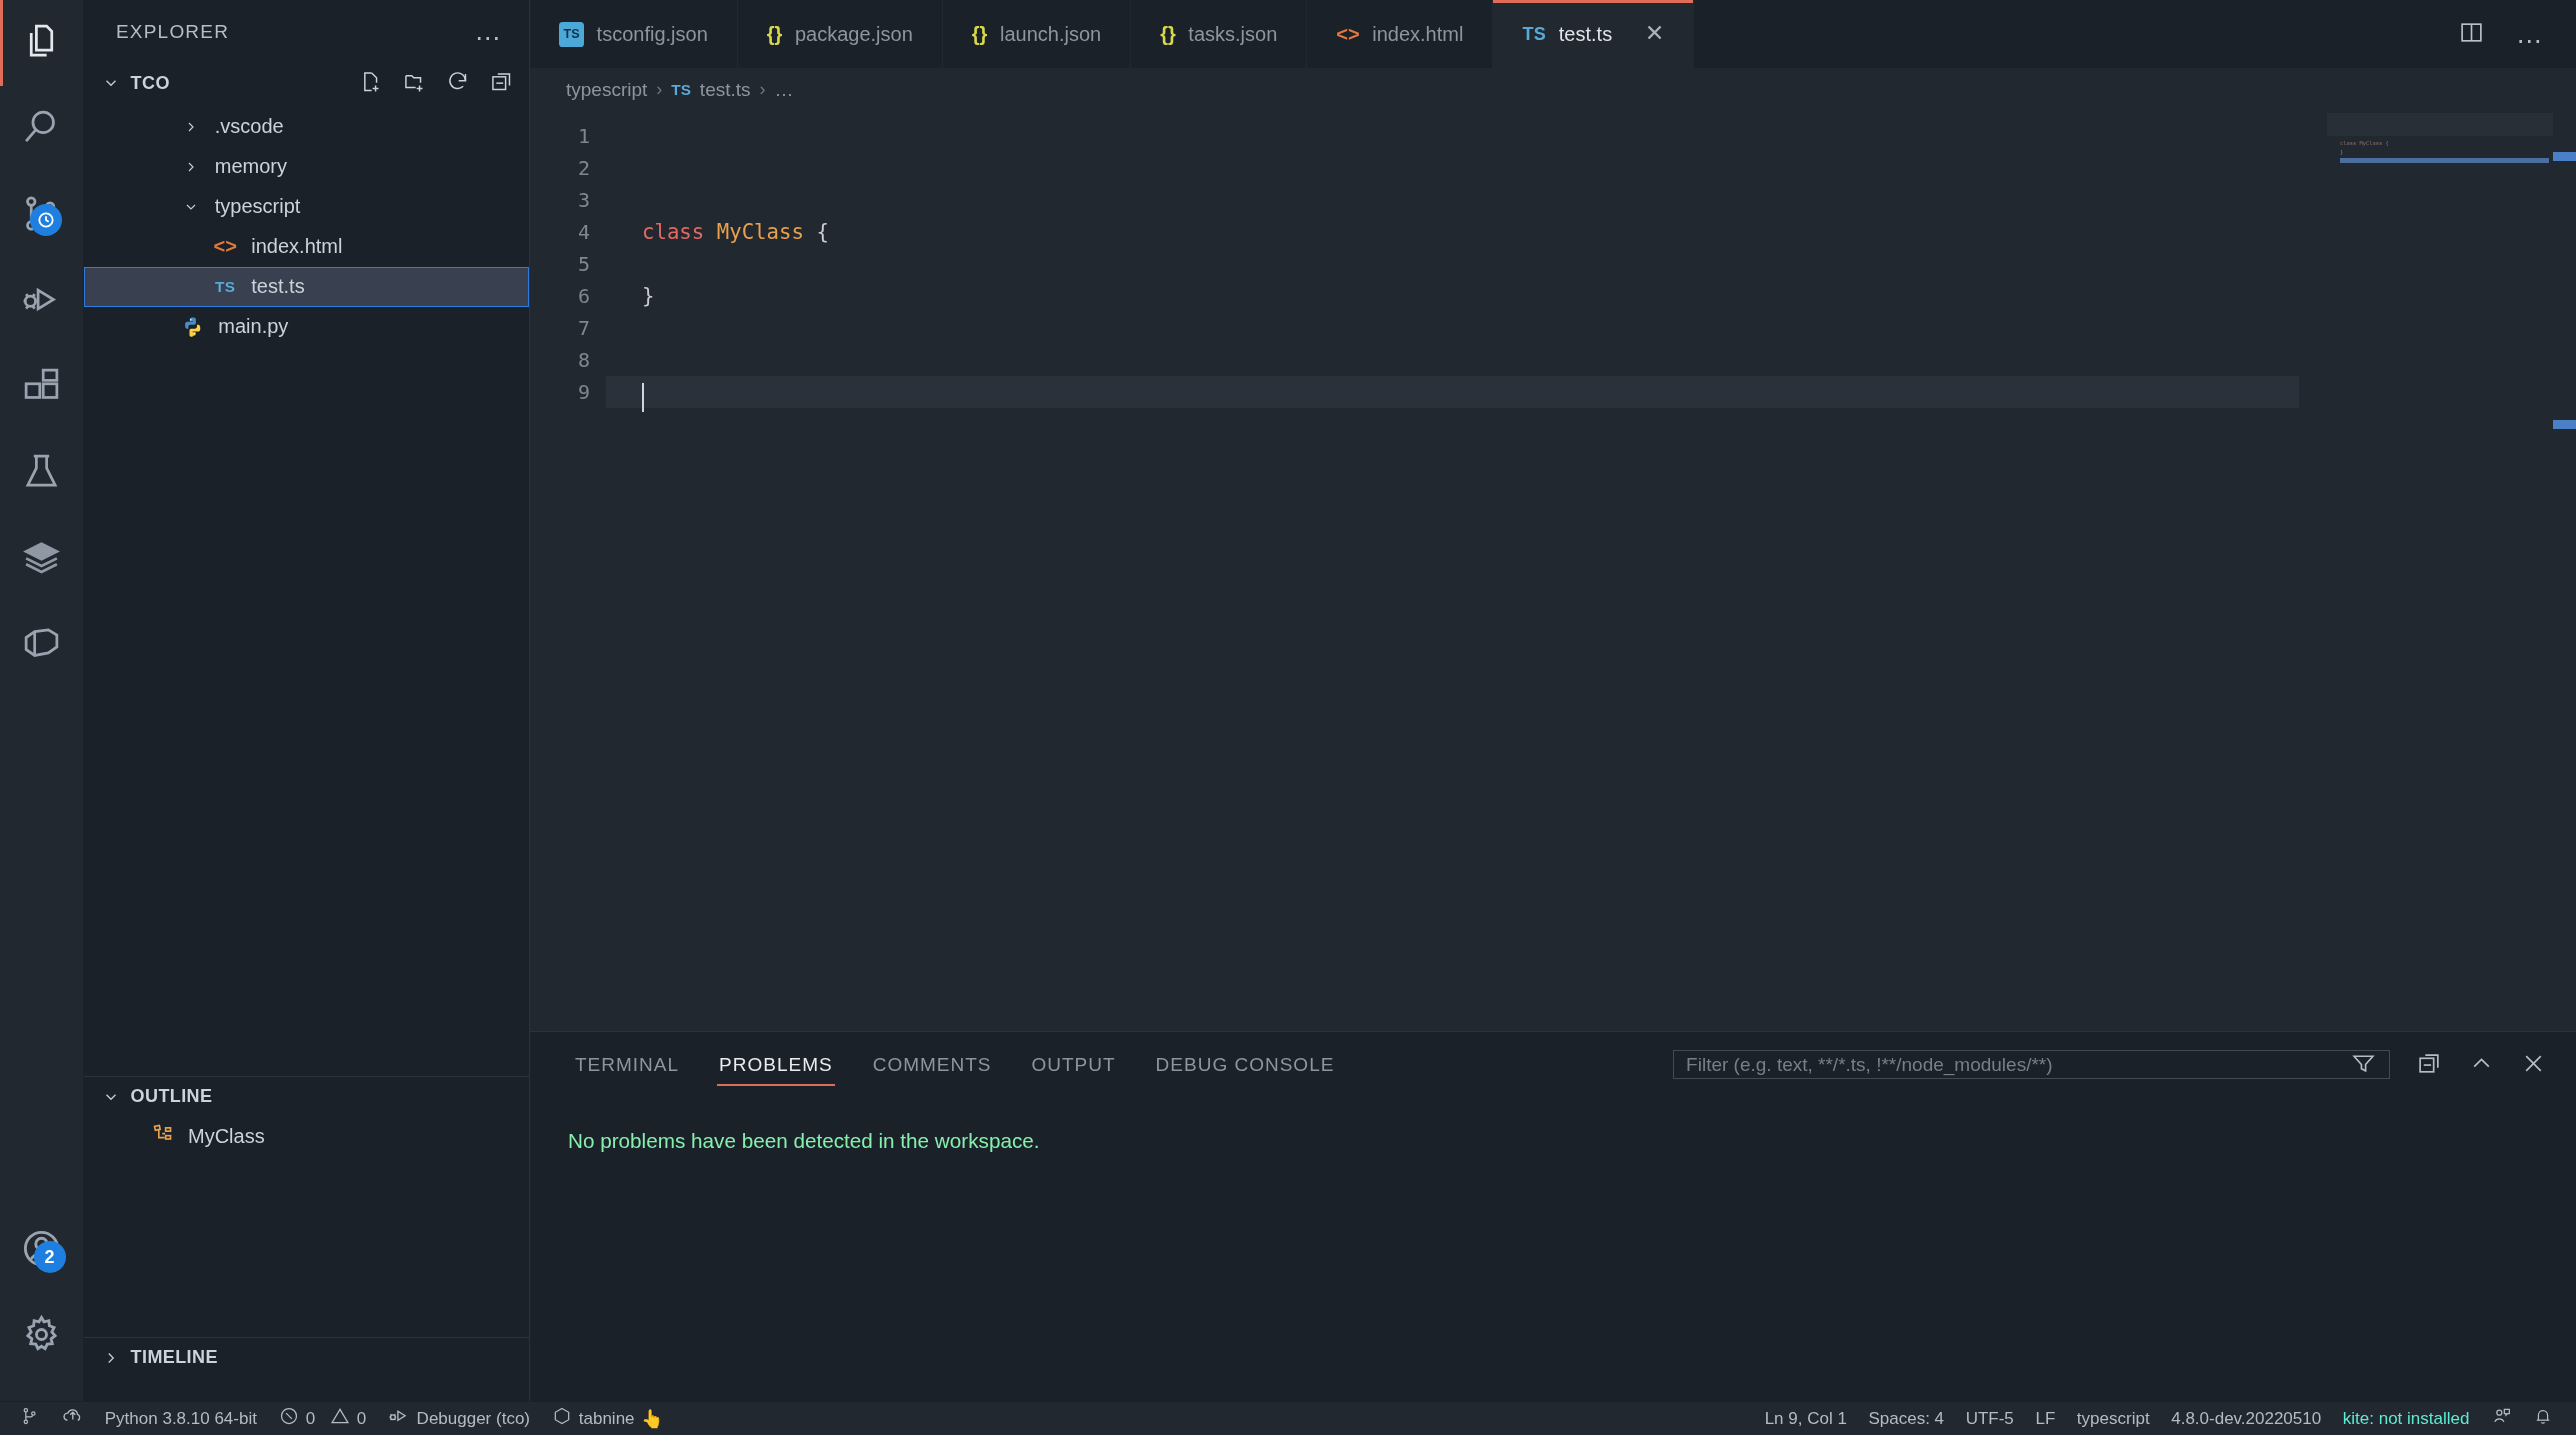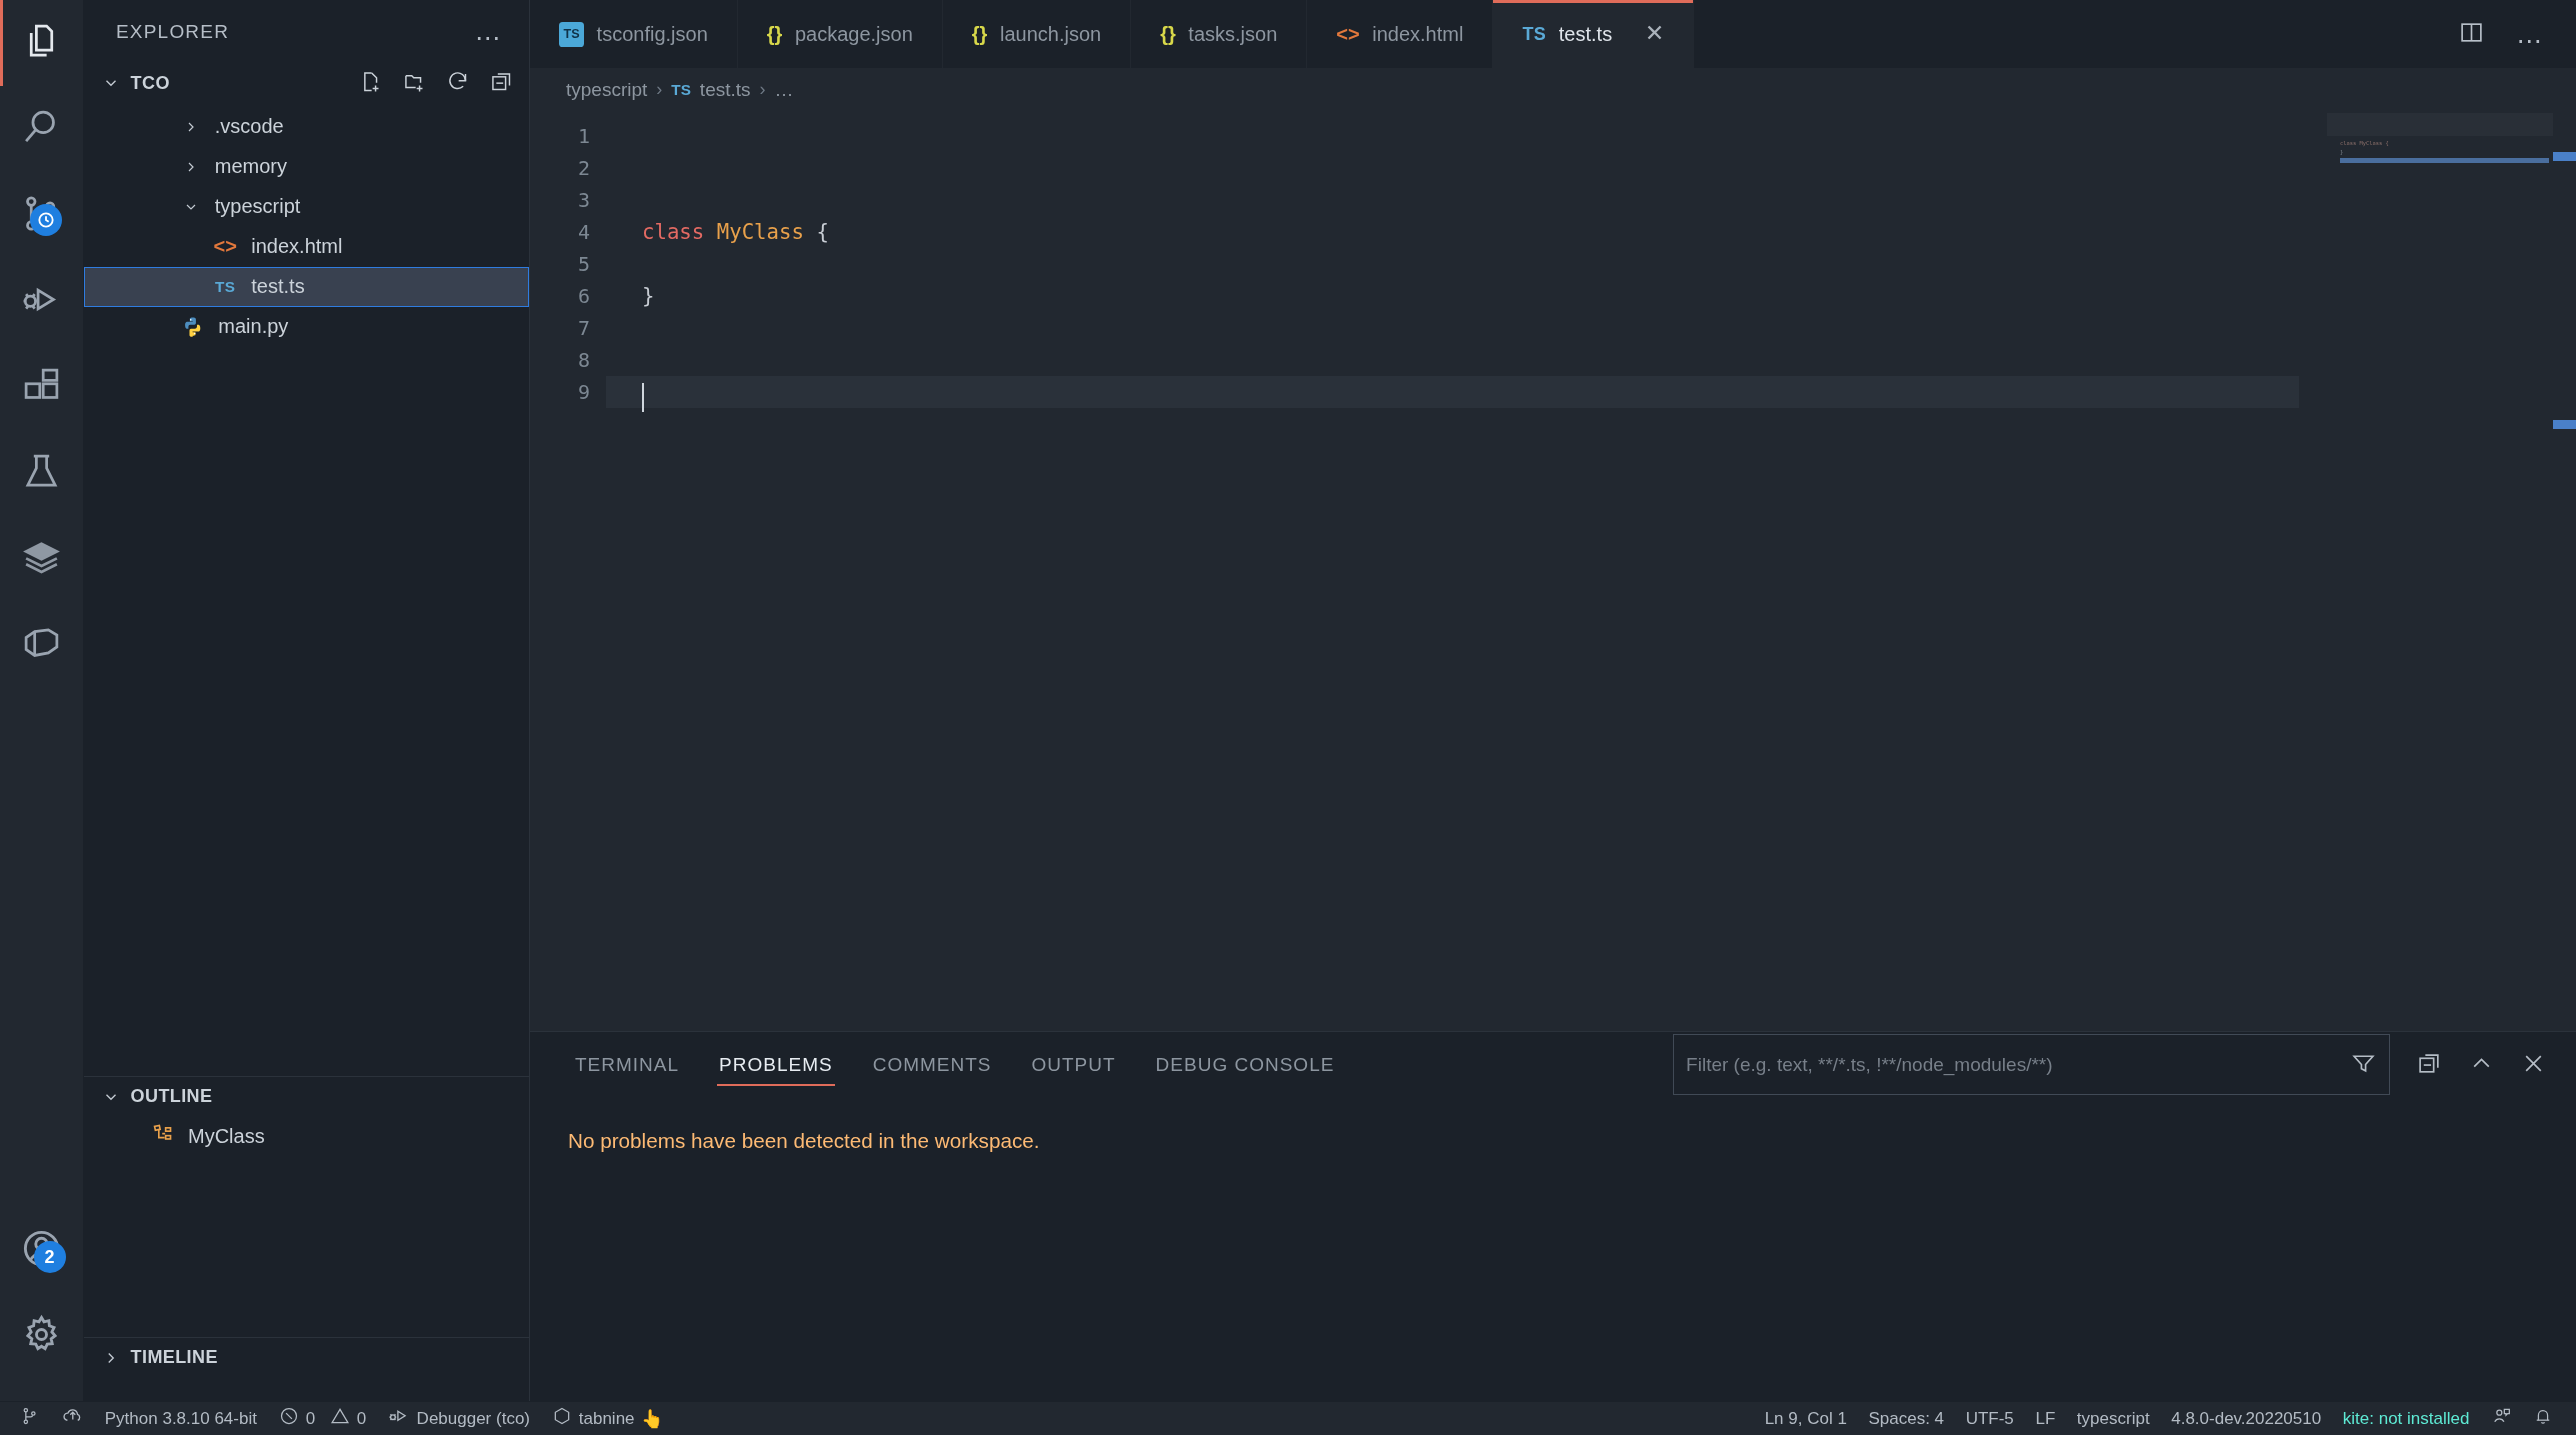--- a/index.html
+++ b/index.html
@@ -168,31 +168,31 @@
     display: flex; align-items: center; padding: 0 20px;
     font-size: 19px; letter-spacing: 1px; color: #8d96a0; cursor: pointer;
     position: relative;
   }
   .ptab.active { color: #e8edf2; }
   .ptab.active::after {
     content: ""; position: absolute; left: 18px; right: 18px; bottom: 10.8px; height: 2.7px; background: #e06c5a;
   }
   .panel-actions { margin-left: auto; display: flex; align-items: center; gap: 27px; padding-right: 30.5px; }
   .filter-box {
-    width: 717px; height: 61px; border: 0.9px solid #414a56; background: #1b2129;
+    width: 717px; height: 29px; border: 0.9px solid #414a56; background: #1b2129;
     display: flex; align-items: center; padding: 0 12.6px; gap: 10.8px;
   }
   .filter-input {
     flex: 1; background: transparent; border: none; outline: none;
     color: #c4cbd3; font-size: 19px; font-family: "Liberation Sans", sans-serif;
   }
   .filter-input::placeholder { color: #777f89; }
   .panel-actions svg, .filter-box svg { stroke: #b5bdc6; fill: none; stroke-width: 1.6; }
   .panel-body { padding: 32px 0 0 38px; }
-  .panel-msg { font-size: 20.7px; color: #fdba74; }
+  .panel-msg { font-size: 20.7px; color: #86efac; }
 
   
   .statusbar {
     height: 34px; flex: 0 0 34px; background: #222830;
     display: flex; align-items: center; font-size: 17px; color: #b3bbc4;
     border-top: 0.9px solid #1b2129;
   }
   .sb-left { display: flex; align-items: flex-end; }
   .sb-right { margin-left: auto; display: flex; align-items: center; padding-right: 12.6px; }
   .sb-item { display: flex; align-items: center; gap: 7.2px; padding: 0 10.8px; height: 34px; cursor: pointer; }

